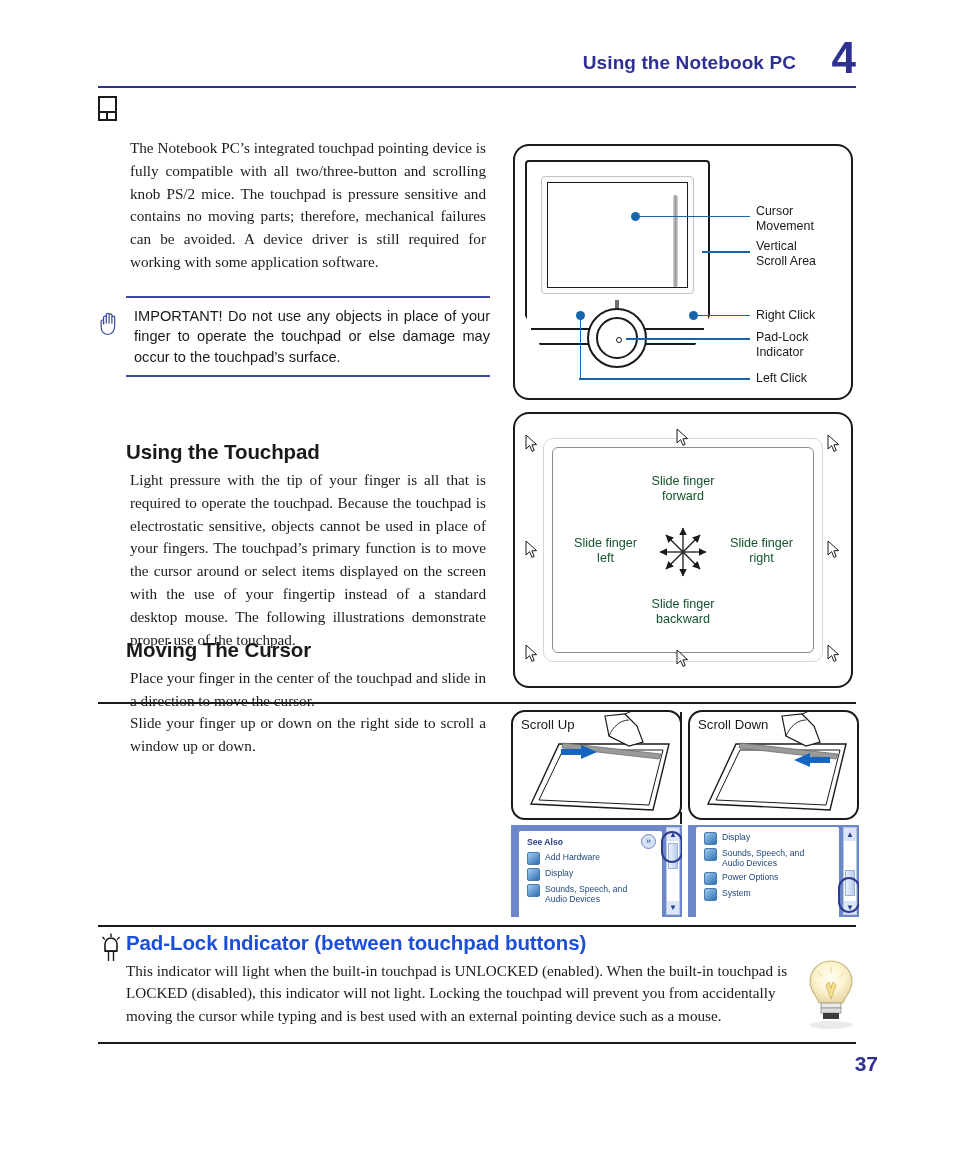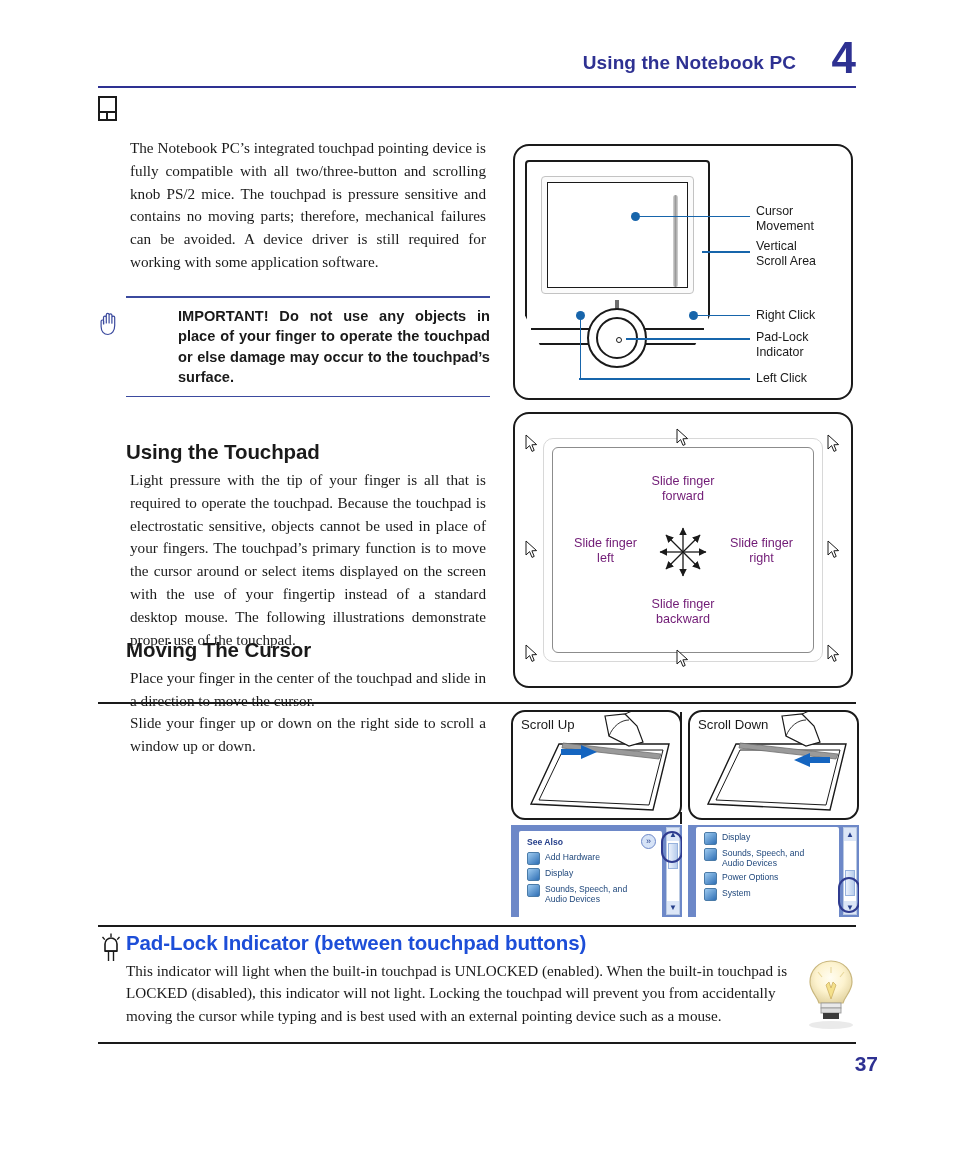--- a/index.html
+++ b/index.html
@@ -138,29 +138,28 @@
   }
   .callout-icon {
     position: absolute;
     left: -28px;
     top: 14px;
     width: 24px;
     height: 26px;
   }
   .callout-text {
     font-family: "Liberation Sans", sans-serif;
-    font-weight: bold;
+    font-weight: normal;
     font-size: 14.6px;
     line-height: 20.5px;
     color: #1a1a1a;
     text-align: justify;
     width: 100%;
     padding-left: 8px;
     box-sizing: border-box;
-    margin-left: 44px;
   }
 
   
   .h2 {
     font-family: "Liberation Sans", sans-serif;
     font-weight: bold;
     font-size: 20.5px;
     line-height: 24px;
     color: #1a1a1a;
     letter-spacing: -0.1px;
@@ -320,21 +319,21 @@
     right: 8px; bottom: 8px;
     border: 1.6px solid #8c8c8c;
     border-radius: 6px;
     background: #fff;
   }
   .sd-label {
     position: absolute;
     font-family: "Liberation Sans", sans-serif;
     font-size: 12.6px;
     line-height: 14.8px;
-    color: #701a75;
+    color: #14532d;
     text-align: center;
     white-space: pre-line;
   }
   .cursor-glyph {
     position: absolute;
     width: 14px;
     height: 19px;
   }
 
   

